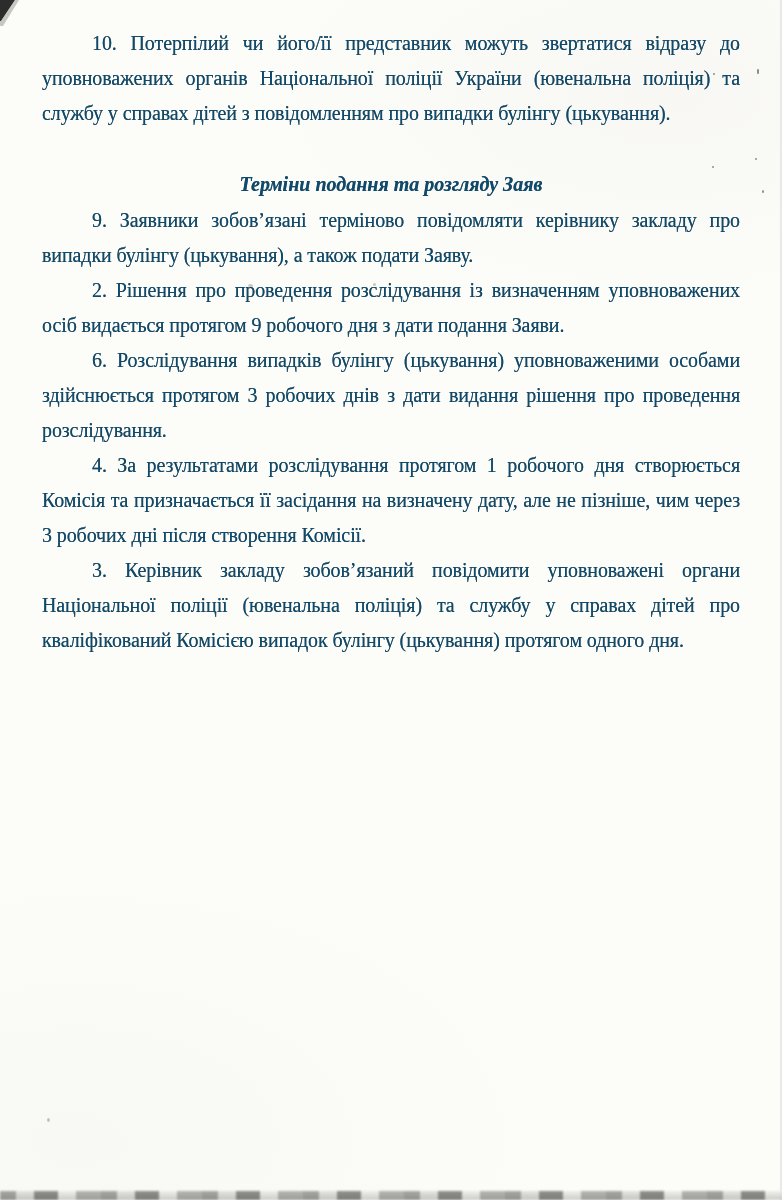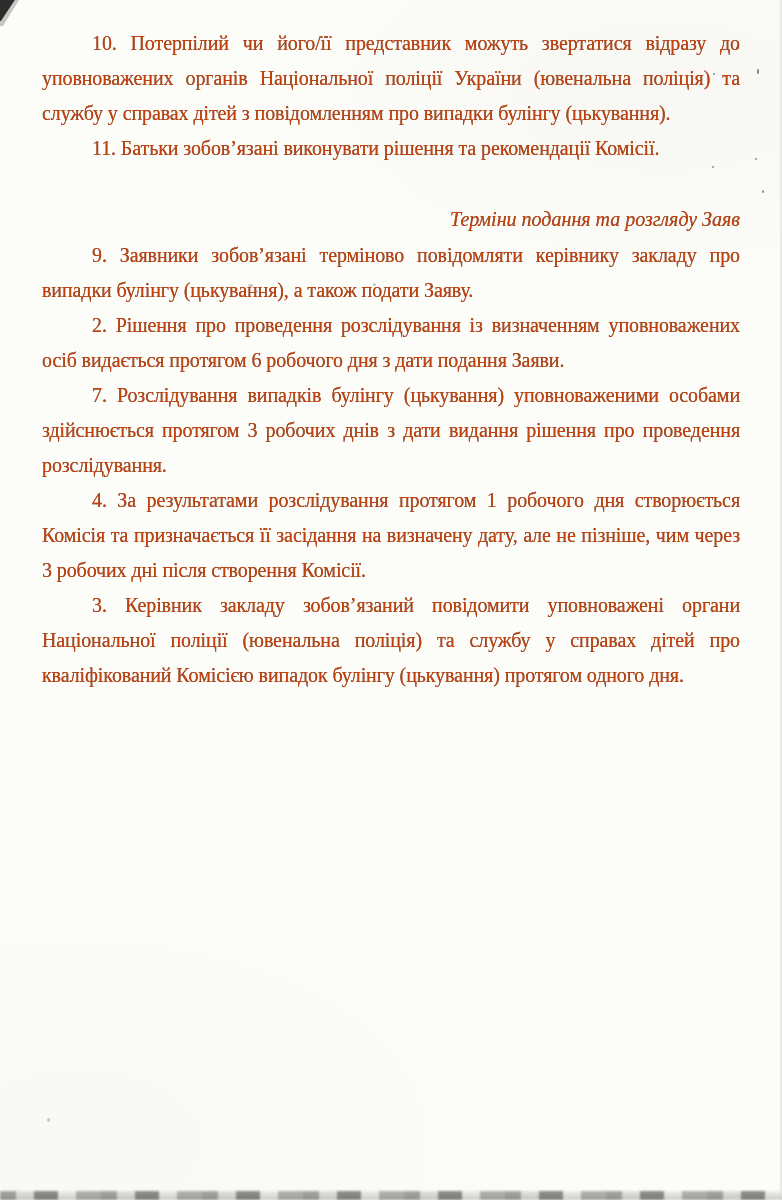--- a/index.html
+++ b/index.html
@@ -7,21 +7,21 @@
     padding: 0;
     background: #ffffff;
   }
   .page {
     position: relative;
     width: 782px;
     height: 1200px;
     background: #fcfcf9;
     overflow: hidden;
     font-family: "Liberation Serif", serif;
-    color: #c2410c;
+    color: #0c4a6e;
   }
   
   .page::before {
     content: "";
     position: absolute;
     inset: 0;
     background:
       radial-gradient(ellipse 600px 300px at 85% 8%, rgba(210,205,195,0.10), transparent 70%),
       radial-gradient(ellipse 700px 400px at 10% 95%, rgba(200,200,195,0.08), transparent 70%);
     pointer-events: none;
@@ -39,23 +39,23 @@
     text-align: justify;
     text-align-last: left;
     text-indent: 50px;
     letter-spacing: -0.1px;
     text-shadow: 0 0 0.5px rgba(20,20,20,0.65);
   }
   h3.heading {
     margin: 36px 0 1px 0;
     font-size: 20px;
     line-height: 35px;
-    font-weight: normal;
+    font-weight: bold;
     font-style: italic;
-    text-align: right;
+    text-align: center;
     letter-spacing: 0;
     text-shadow: 0 0 0.5px rgba(20,20,20,0.65);
   }
   
   .corner-artifact {
     position: absolute;
     left: 0;
     top: 0;
     width: 40px;
     height: 40px;
@@ -116,22 +116,21 @@
   <div class="speck light" style="left:248px; top:284px; width:5px; height:3px;"></div>
   <div class="speck light" style="left:255px; top:290px; width:3px; height:3px;"></div>
   <div class="speck light" style="left:373px; top:283px; width:3px; height:3px;"></div>
   <div class="speck" style="left:755px; top:158px; width:2px; height:2px;"></div>
   <div class="speck" style="left:712px; top:166px; width:2px; height:2px;"></div>
   <div class="speck" style="left:762px; top:190px; width:2px; height:3px;"></div>
   <div class="speck light" style="left:47px; top:1118px; width:3px; height:4px;"></div>
 
   <div class="text-block">
     <p class="para">10. Потерпілий чи його/її представник можуть звертатися відразу до уповноважених органів Національної поліції України (ювенальна поліція) та службу у справах дітей з повідомленням про випадки булінгу (цькування).</p>
-    <p class="para">11. Батьки зобов’язані виконувати рішення та рекомендації Комісії.</p>
     <h3 class="heading">Терміни подання та розгляду Заяв</h3>
     <p class="para">9. Заявники зобов’язані терміново повідомляти керівнику закладу про випадки булінгу (цькування), а також подати Заяву.</p>
-    <p class="para">2. Рішення про проведення розслідування із визначенням уповноважених осіб видається протягом 6 робочого дня з дати подання Заяви.</p>
-    <p class="para">7. Розслідування випадків булінгу (цькування) уповноваженими особами здійснюється протягом 3 робочих днів з дати видання рішення про проведення розслідування.</p>
+    <p class="para">2. Рішення про проведення розслідування із визначенням уповноважених осіб видається протягом 9 робочого дня з дати подання Заяви.</p>
+    <p class="para">6. Розслідування випадків булінгу (цькування) уповноваженими особами здійснюється протягом 3 робочих днів з дати видання рішення про проведення розслідування.</p>
     <p class="para">4. За результатами розслідування протягом 1 робочого дня створюється Комісія та призначається її засідання на визначену дату, але не пізніше, чим через 3 робочих дні після створення Комісії.</p>
     <p class="para">3. Керівник закладу зобов’язаний повідомити уповноважені органи Національної поліції (ювенальна поліція) та службу у справах дітей про кваліфікований Комісією випадок булінгу (цькування) протягом одного дня.</p>
   </div>
 
 </div>
 
 </body></html>

